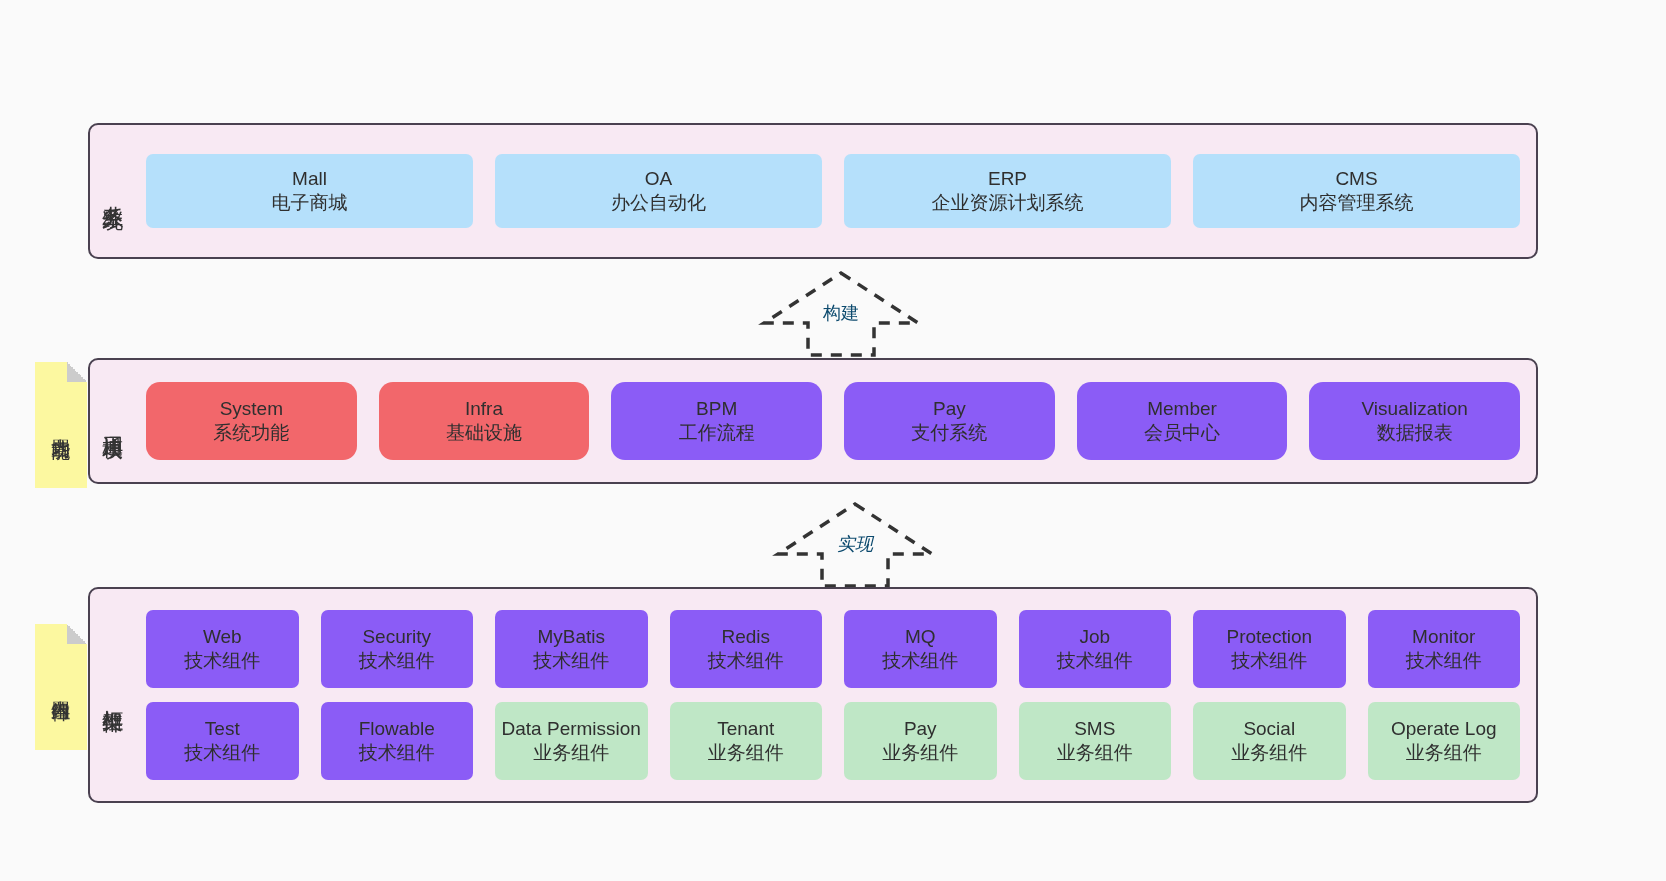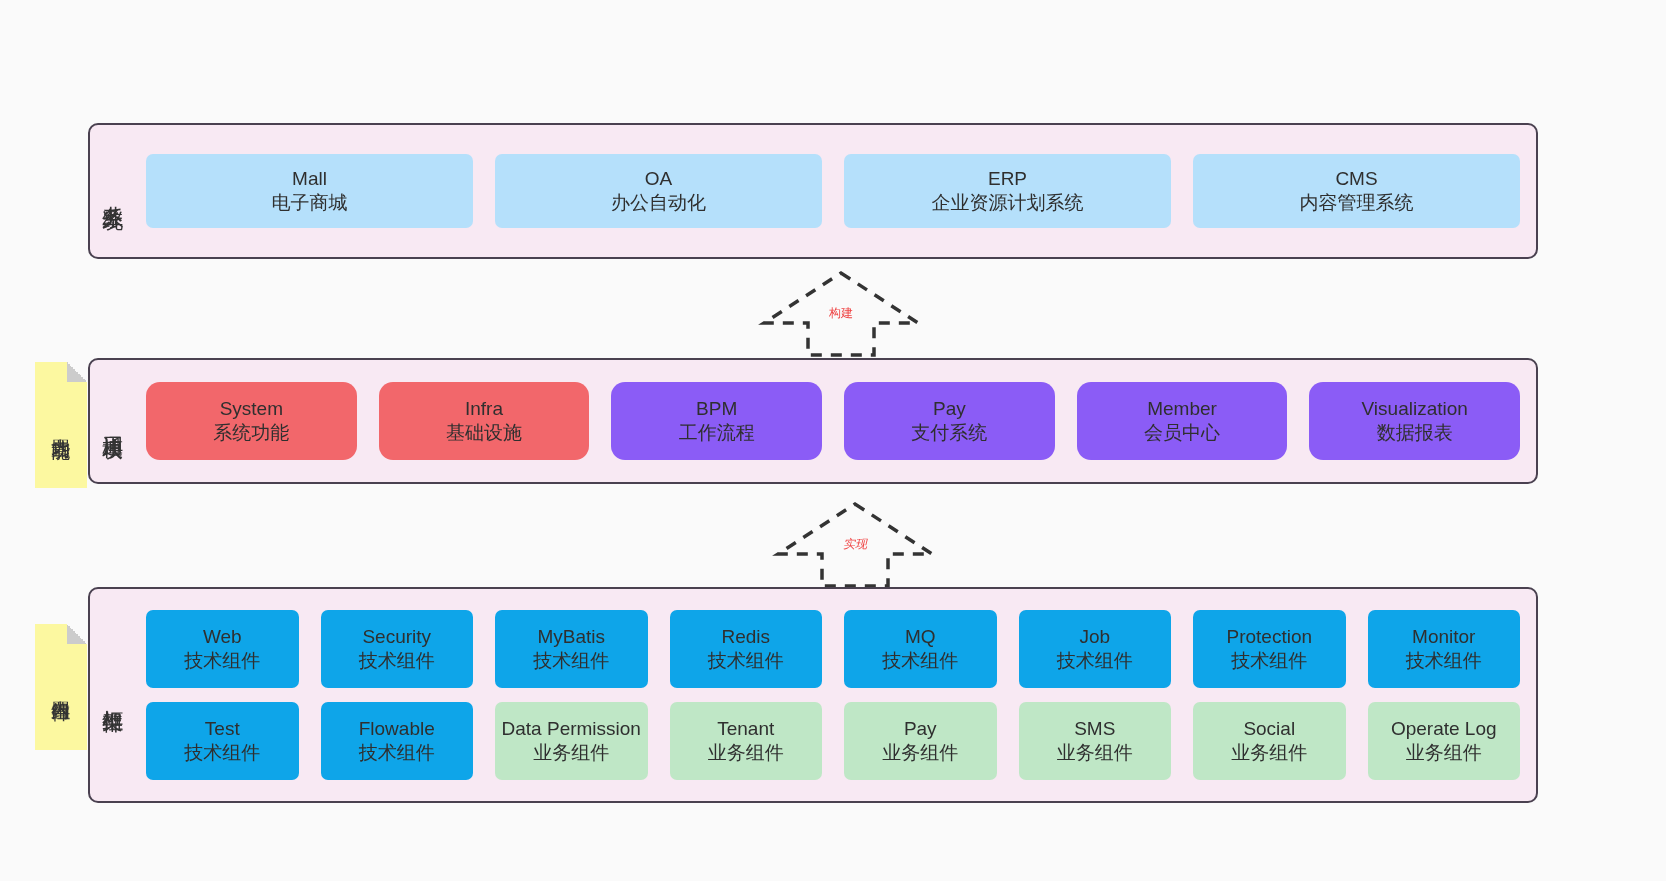--- a/index.html
+++ b/index.html
@@ -77,21 +77,21 @@
     box-sizing: border-box;
     padding: 6px 4px;
   }
   .cell .t1 { display: block; }
   .cell .t2 { display: block; }
 
   
   .c-blue       { background: #b5e0fb; }
   .c-red        { background: #f2676b; }
   .c-pink       { background: #8b5cf6; }
-  .c-green      { background: #0ea5e9; }
+  .c-green      { background: #8b5cf6; }
   .c-lightgreen { background: #bfe7c6; text-align: center; }
 
   
   #layer-business { left: 88px;  top: 112px; width: 1450px; height: 136px; }
   #layer-business .cell { height: 74px; }
 
   #layer-modules  { left: 88px;  top: 347px; width: 1450px; height: 126px; }
   #layer-modules .cell { height: 78px; border-radius: 14px; }
 
   #layer-framework{ left: 88px;  top: 576px; width: 1450px; height: 216px; }
@@ -132,22 +132,22 @@
     position: absolute;
     width: 170px;
     height: 92px;
   }
   .arrow svg { display: block; width: 100%; height: 100%; }
   .arrow-label {
     position: absolute;
     left: 0; right: 0;
     top: 36px;
     text-align: center;
-    font-size: 12px;
-    color: #ef4444;
+    font-size: 18px;
+    color: #0c4a6e;
     background: #fafafa;
     width: 44px;
     margin: 0 auto;
     line-height: 20px;
   }
   #arrow-build  { left: 756px; top: 256px; }
   #arrow-impl   { left: 770px; top: 487px; font-style: italic; }
 </style>
 </head>
 <body>

